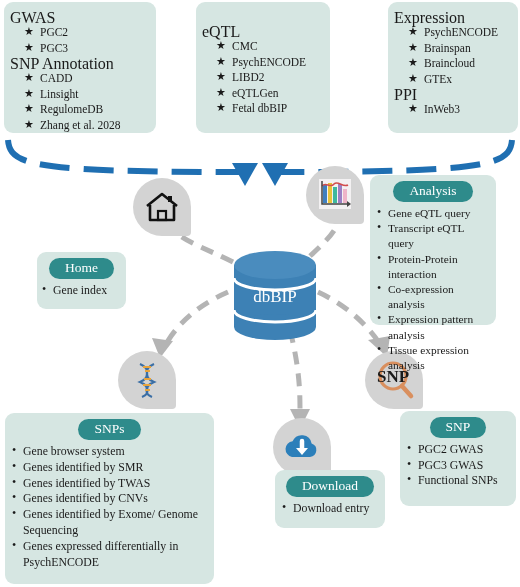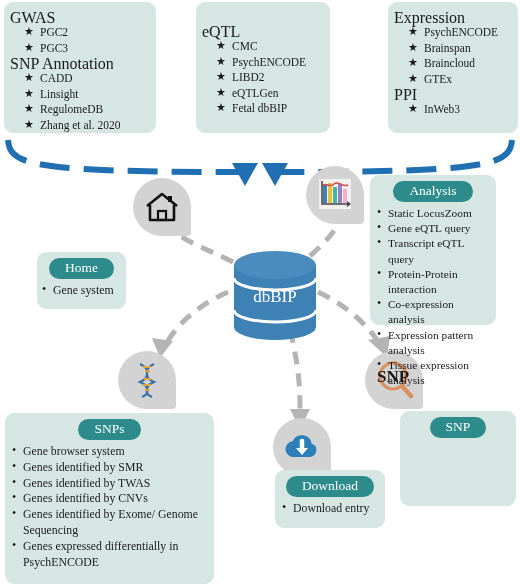--- a/index.html
+++ b/index.html
@@ -56,21 +56,21 @@
   <div class="src-head">GWAS</div>
   <ul class="star-list">
     <li><span class="st">★</span><span>PGC2</span></li>
     <li><span class="st">★</span><span>PGC3</span></li>
   </ul>
   <div class="src-head">SNP Annotation</div>
   <ul class="star-list">
     <li><span class="st">★</span><span>CADD</span></li>
     <li><span class="st">★</span><span>Linsight</span></li>
     <li><span class="st">★</span><span>RegulomeDB</span></li>
-    <li><span class="st">★</span><span>Zhang et al. 2020</span></li>
+    <li><span class="st">★</span><span>Zhang et al. 2028</span></li>
   </ul>
 </div>
 
 <div class="panel" id="box-eqtl">
   <div class="src-head">eQTL</div>
   <ul class="star-list">
     <li><span class="st">★</span><span>CMC</span></li>
     <li><span class="st">★</span><span>PsychENCODE</span></li>
     <li><span class="st">★</span><span>LIBD2</span></li>
     <li><span class="st">★</span><span>eQTLGen</span></li>
@@ -175,30 +175,29 @@
     <path d="M19,9 L19,18" stroke="#ffffff" stroke-width="4.5" stroke-linecap="round"></path>
     <path d="M13,16 L19,23 L25,16 Z" fill="#ffffff"></path>
   </svg>
 </div>
 
 <div class="panel" id="box-home">
   <div class="pill-wrap">
     <span class="pill">Home</span>
   </div>
   <ul class="dot-list">
-    <li>Gene system</li>
+    <li>Gene index</li>
   </ul>
 </div>
 
 <div class="panel" id="box-analysis">
   <div class="pill-wrap">
     <span class="pill">Analysis</span>
   </div>
   <ul class="dot-list">
-    <li>Static LocusZoom</li>
     <li>Gene eQTL query</li>
     <li>Transcript eQTL query</li>
     <li>Protein-Protein interaction</li>
     <li>Co-expression analysis</li>
     <li>Expression pattern analysis</li>
     <li>Tissue expression analysis</li>
   </ul>
 </div>
 
 <div class="panel" id="box-gene">
@@ -212,20 +211,25 @@
     <li>Genes identified by CNVs</li>
     <li>Genes identified by Exome/ Genome Sequencing</li>
     <li>Genes expressed differentially in PsychENCODE</li>
   </ul>
 </div>
 
 <div class="panel" id="box-snp">
   <div class="pill-wrap">
     <span class="pill">SNP</span>
   </div>
+  <ul class="dot-list">
+    <li>PGC2 GWAS</li>
+    <li>PGC3 GWAS</li>
+    <li>Functional SNPs</li>
+  </ul>
 </div>
 
 <div class="panel" id="box-download">
   <div class="pill-wrap">
     <span class="pill">Download</span>
   </div>
   <ul class="dot-list">
     <li>Download entry</li>
   </ul>
 </div>

